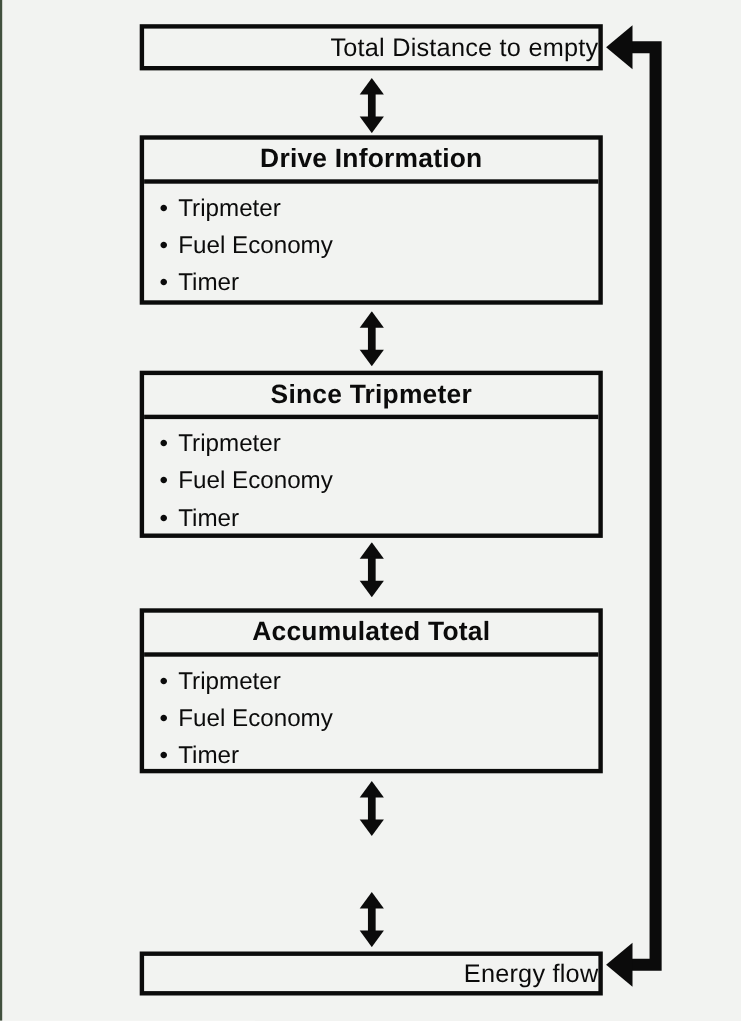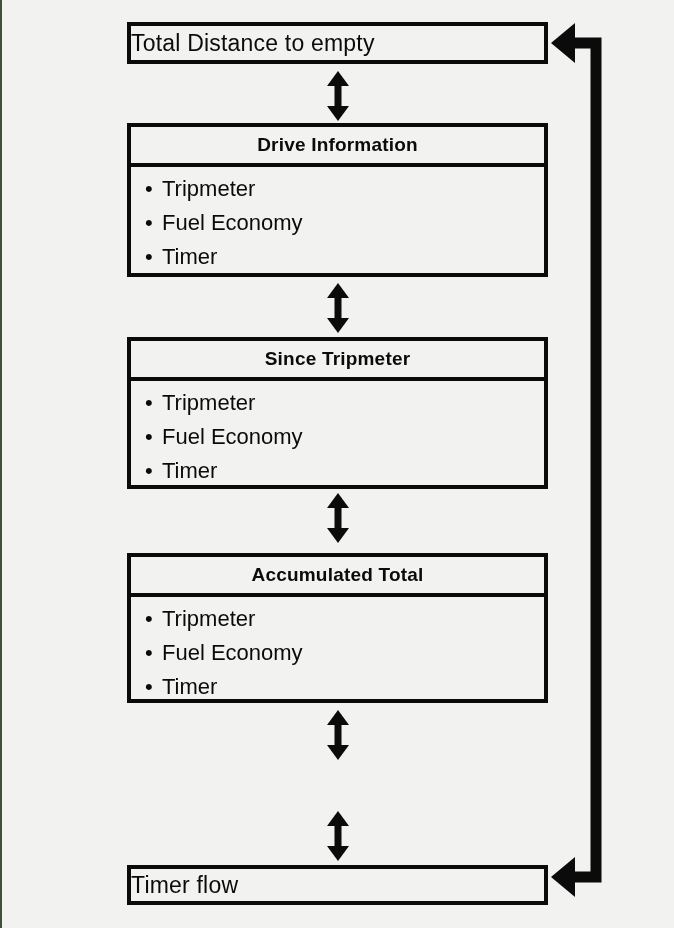--- a/index.html
+++ b/index.html
@@ -30,39 +30,39 @@
     position: absolute;
     left: 127px;
     width: 421px;
     border: 4px solid #0b0b0b;
     box-sizing: border-box;
     background: transparent;
   }
   .box.simple {
     display: flex;
     align-items: center;
-    justify-content: flex-start;
+    justify-content: flex-end;
     font-size: 23px;
     line-height: 1;
     letter-spacing: 0.2px;
   }
   .box-total  { top: 22px;  height: 42px; }
   .box-drive  { top: 123px; height: 154px; }
   .box-since  { top: 337px; height: 152px; }
   .box-accum  { top: 553px; height: 150px; }
   .box-speed  { top: 763px; height: 42px; }
   .box-energy { top: 865px; height: 40px; }
   .box-header {
     height: 40px;
     border-bottom: 4px solid #0b0b0b;
     box-sizing: border-box;
     display: flex;
     align-items: center;
     justify-content: center;
-    font-size: 19px;
+    font-size: 24px;
     font-weight: 700;
     letter-spacing: 0.2px;
   }
   .box-body {
     padding: 5px 10px 0 14px;
   }
   .bullet-row {
     display: flex;
     align-items: baseline;
     font-size: 22px;
@@ -195,21 +195,21 @@
 
   <div class="v-arrow arrow-5">
     <svg width="24" height="50" viewBox="0 0 24 50">
       <polygon points="12,0 1,15 23,15" fill="#0b0b0b"></polygon>
       <rect x="8.5" y="13" width="7" height="24" fill="#0b0b0b"></rect>
       <polygon points="12,50 1,35 23,35" fill="#0b0b0b"></polygon>
     </svg>
   </div>
 
   <div class="box simple box-energy">
-    <span>Timer flow</span>
+    <span>Energy flow</span>
   </div>
 
   <svg class="loop-overlay" viewBox="0 0 674 928">
     <polyline points="571,43 596,43 596,877 571,877" fill="none" stroke="#0b0b0b" stroke-width="11"></polyline>
     <polygon points="551,43 575,23 575,63" fill="#0b0b0b"></polygon>
     <polygon points="551,877 575,857 575,897" fill="#0b0b0b"></polygon>
   </svg>
 
 </div>
 

